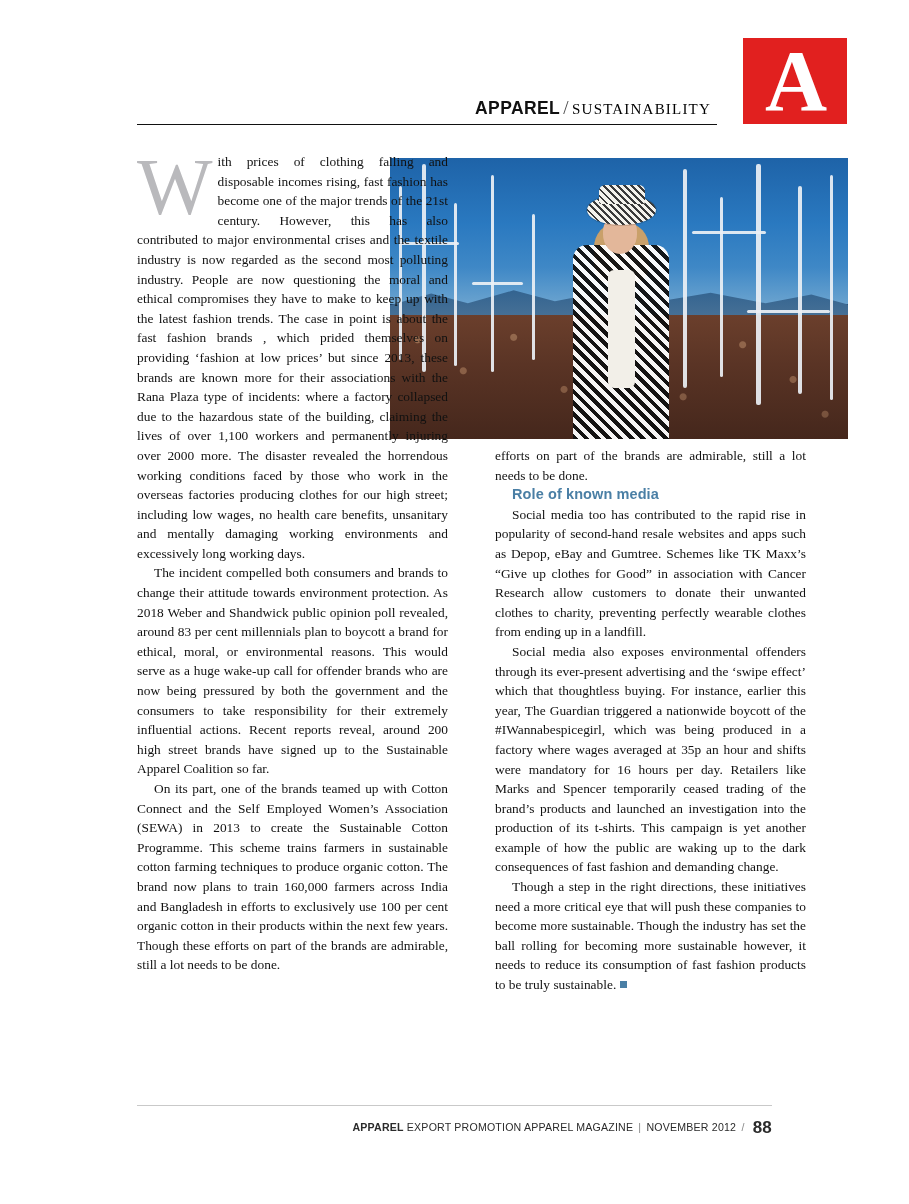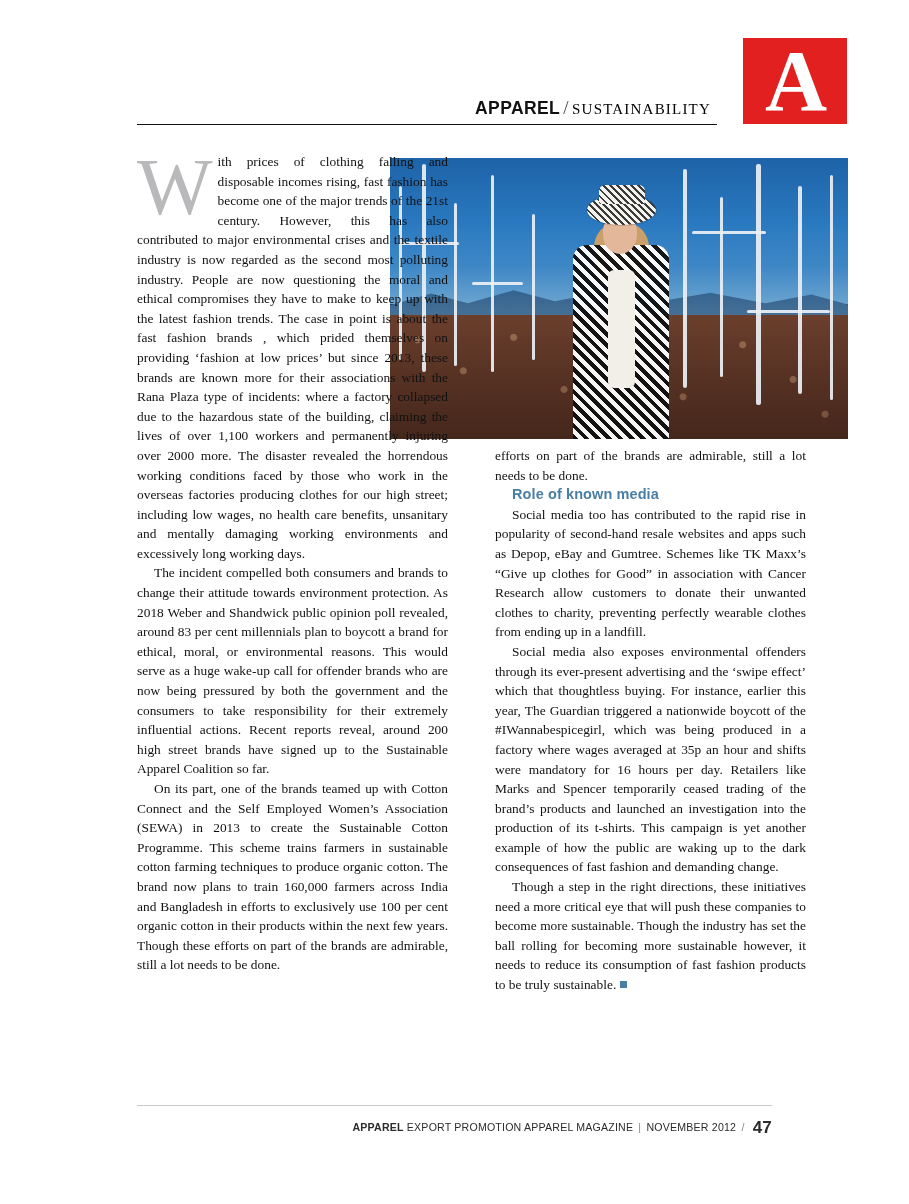--- a/index.html
+++ b/index.html
@@ -329,16 +329,16 @@
     <p><span>Though a step in the right directions, these initiatives need a more critical eye that will push these companies to become more sustainable. Though the industry has set the ball rolling for becoming more sustainable however, it needs to reduce its consumption of fast fashion products to be truly sustainable.</span><span class="endmark"></span></p>
   </div>
 
   <div class="footer-rule"></div>
   <div class="footer">
     <span class="brand">APPAREL</span>
     <span>EXPORT PROMOTION APPAREL MAGAZINE</span>
     <span class="pipe">|</span>
     <span>NOVEMBER 2012</span>
     <span class="pipe">/</span>
-    <span class="pageno">47</span>
+    <span class="pageno">88</span>
   </div>
 
 </div>
 
 </body></html>

